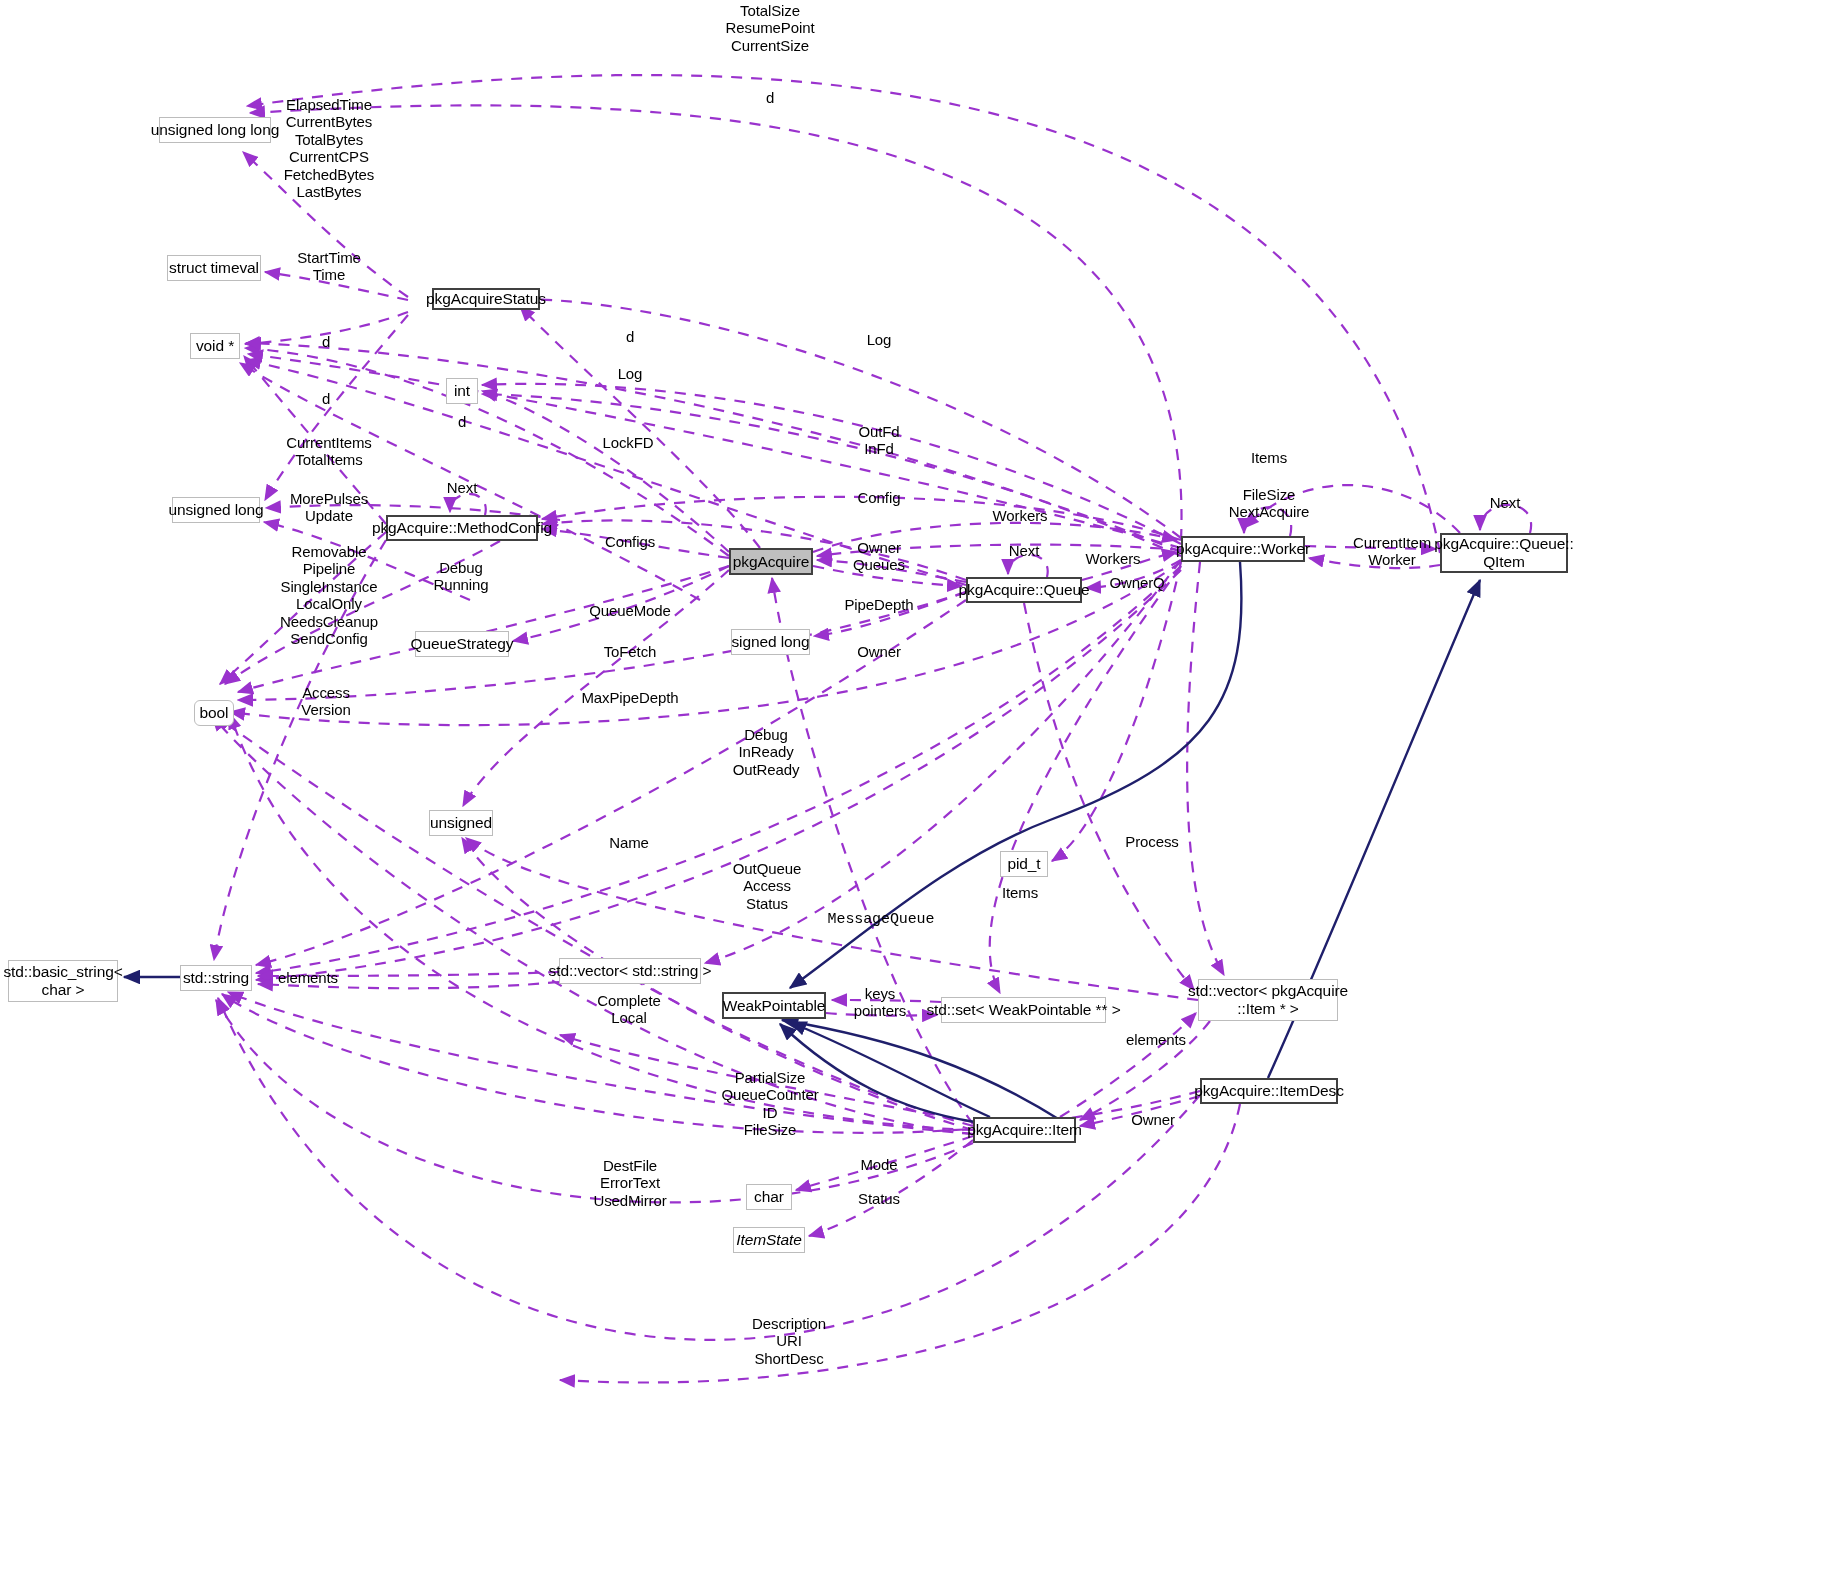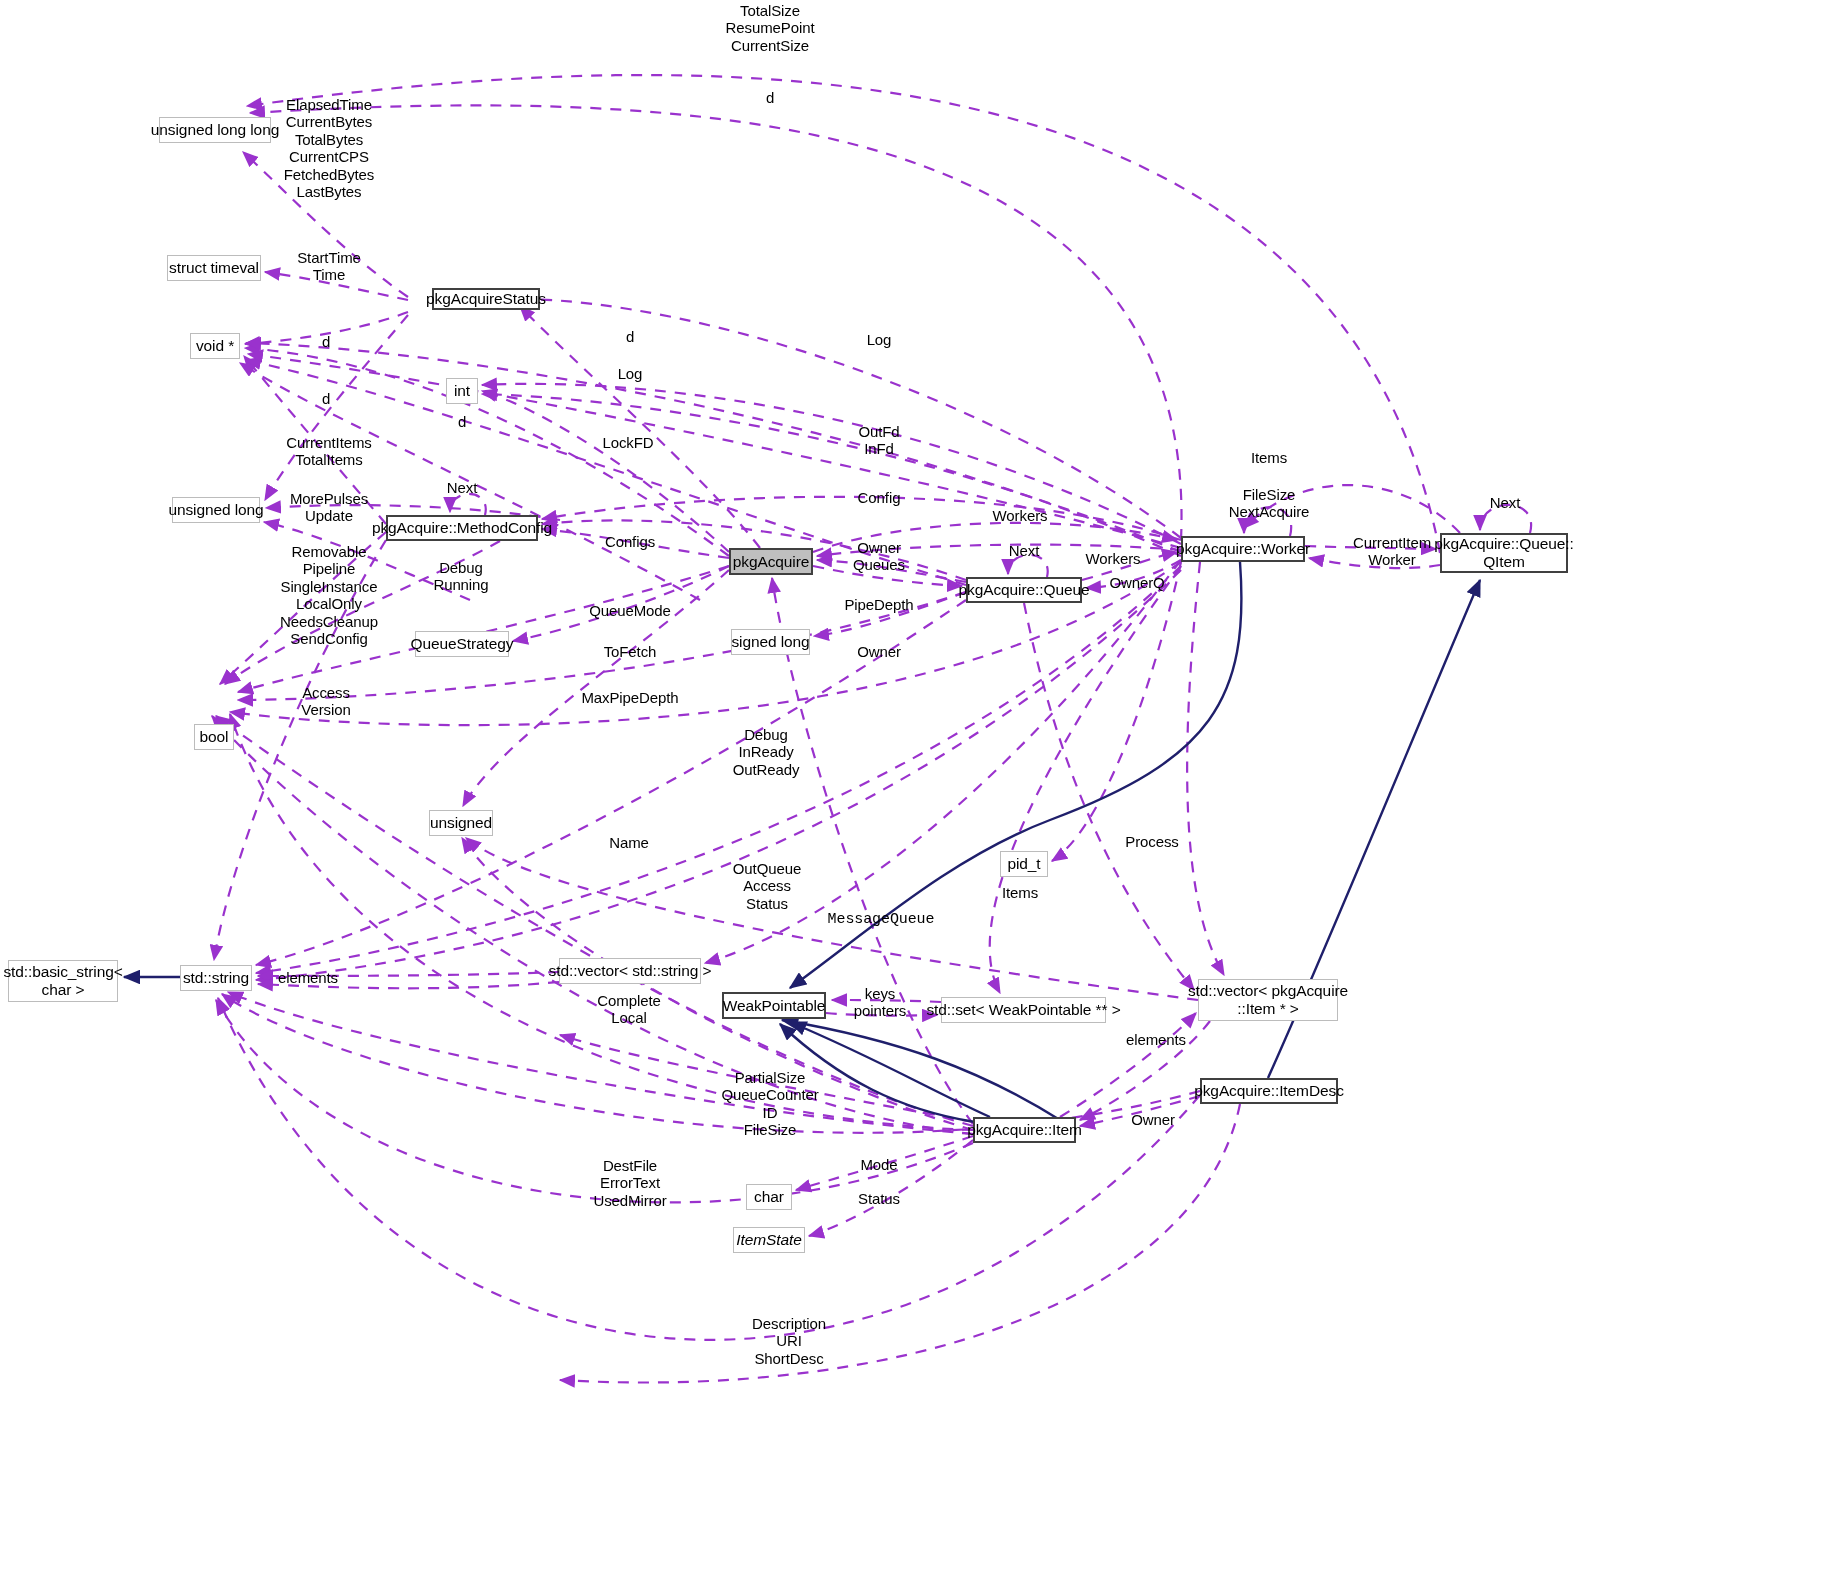--- a/index.html
+++ b/index.html
@@ -259,21 +259,21 @@
 
   <div class="node-box strong" style="left:1181px;top:536px;width:124px;height:26px;">pkgAcquire::Worker</div>
 
   <div class="node-box strong" style="left:1440px;top:533px;width:128px;height:40px;">pkgAcquire::Queue::
 QItem</div>
 
   <div class="node-box plain" style="left:415px;top:631px;width:94px;height:26px;">QueueStrategy</div>
 
   <div class="node-box plain" style="left:731px;top:629px;width:79px;height:26px;">signed long</div>
 
-  <div class="node-box plain" style="left:194px;top:724px;width:40px;height:26px;">bool</div>
+  <div class="node-box plain" style="left:194px;top:700px;width:40px;height:26px;border-radius:6px;">bool</div>
 
   <div class="node-box plain" style="left:429px;top:810px;width:64px;height:26px;">unsigned</div>
 
   <div class="node-box plain" style="left:1000px;top:851px;width:48px;height:26px;">pid_t</div>
 
   <div class="node-box plain" style="left:8px;top:960px;width:110px;height:42px;">std::basic_string&lt;
 char &gt;</div>
 
   <div class="node-box plain" style="left:180px;top:965px;width:72px;height:26px;">std::string</div>
 

